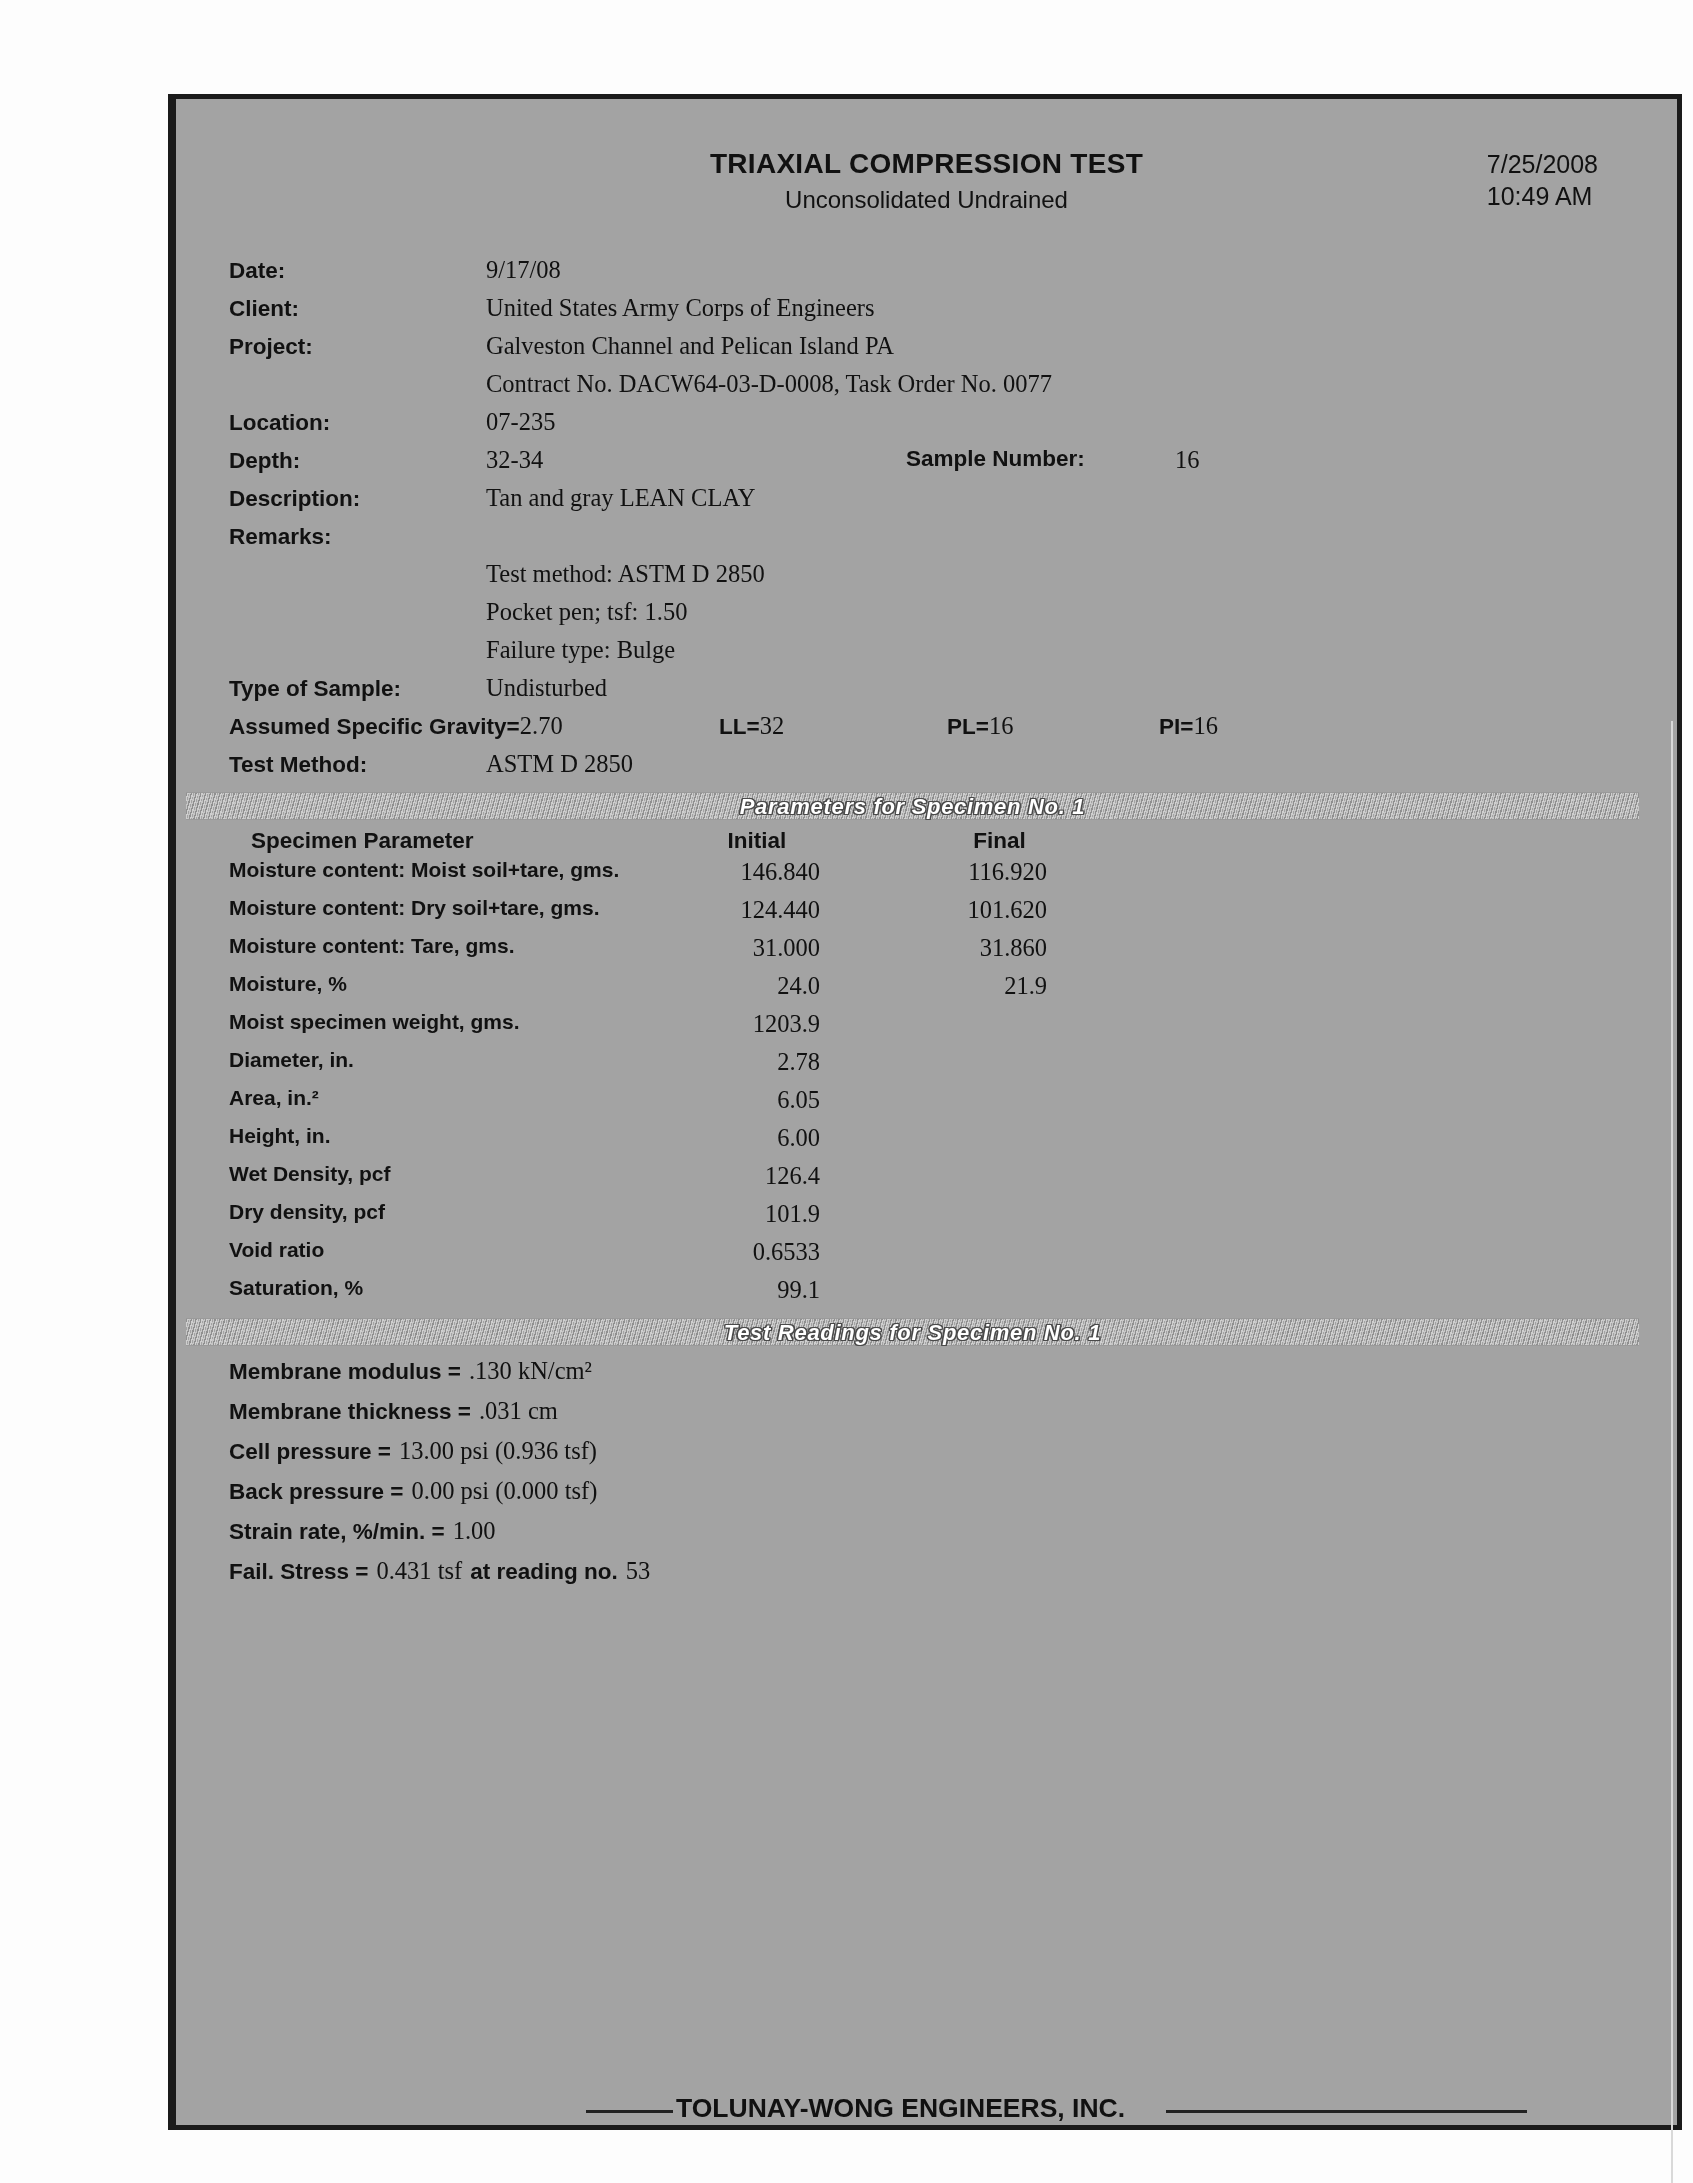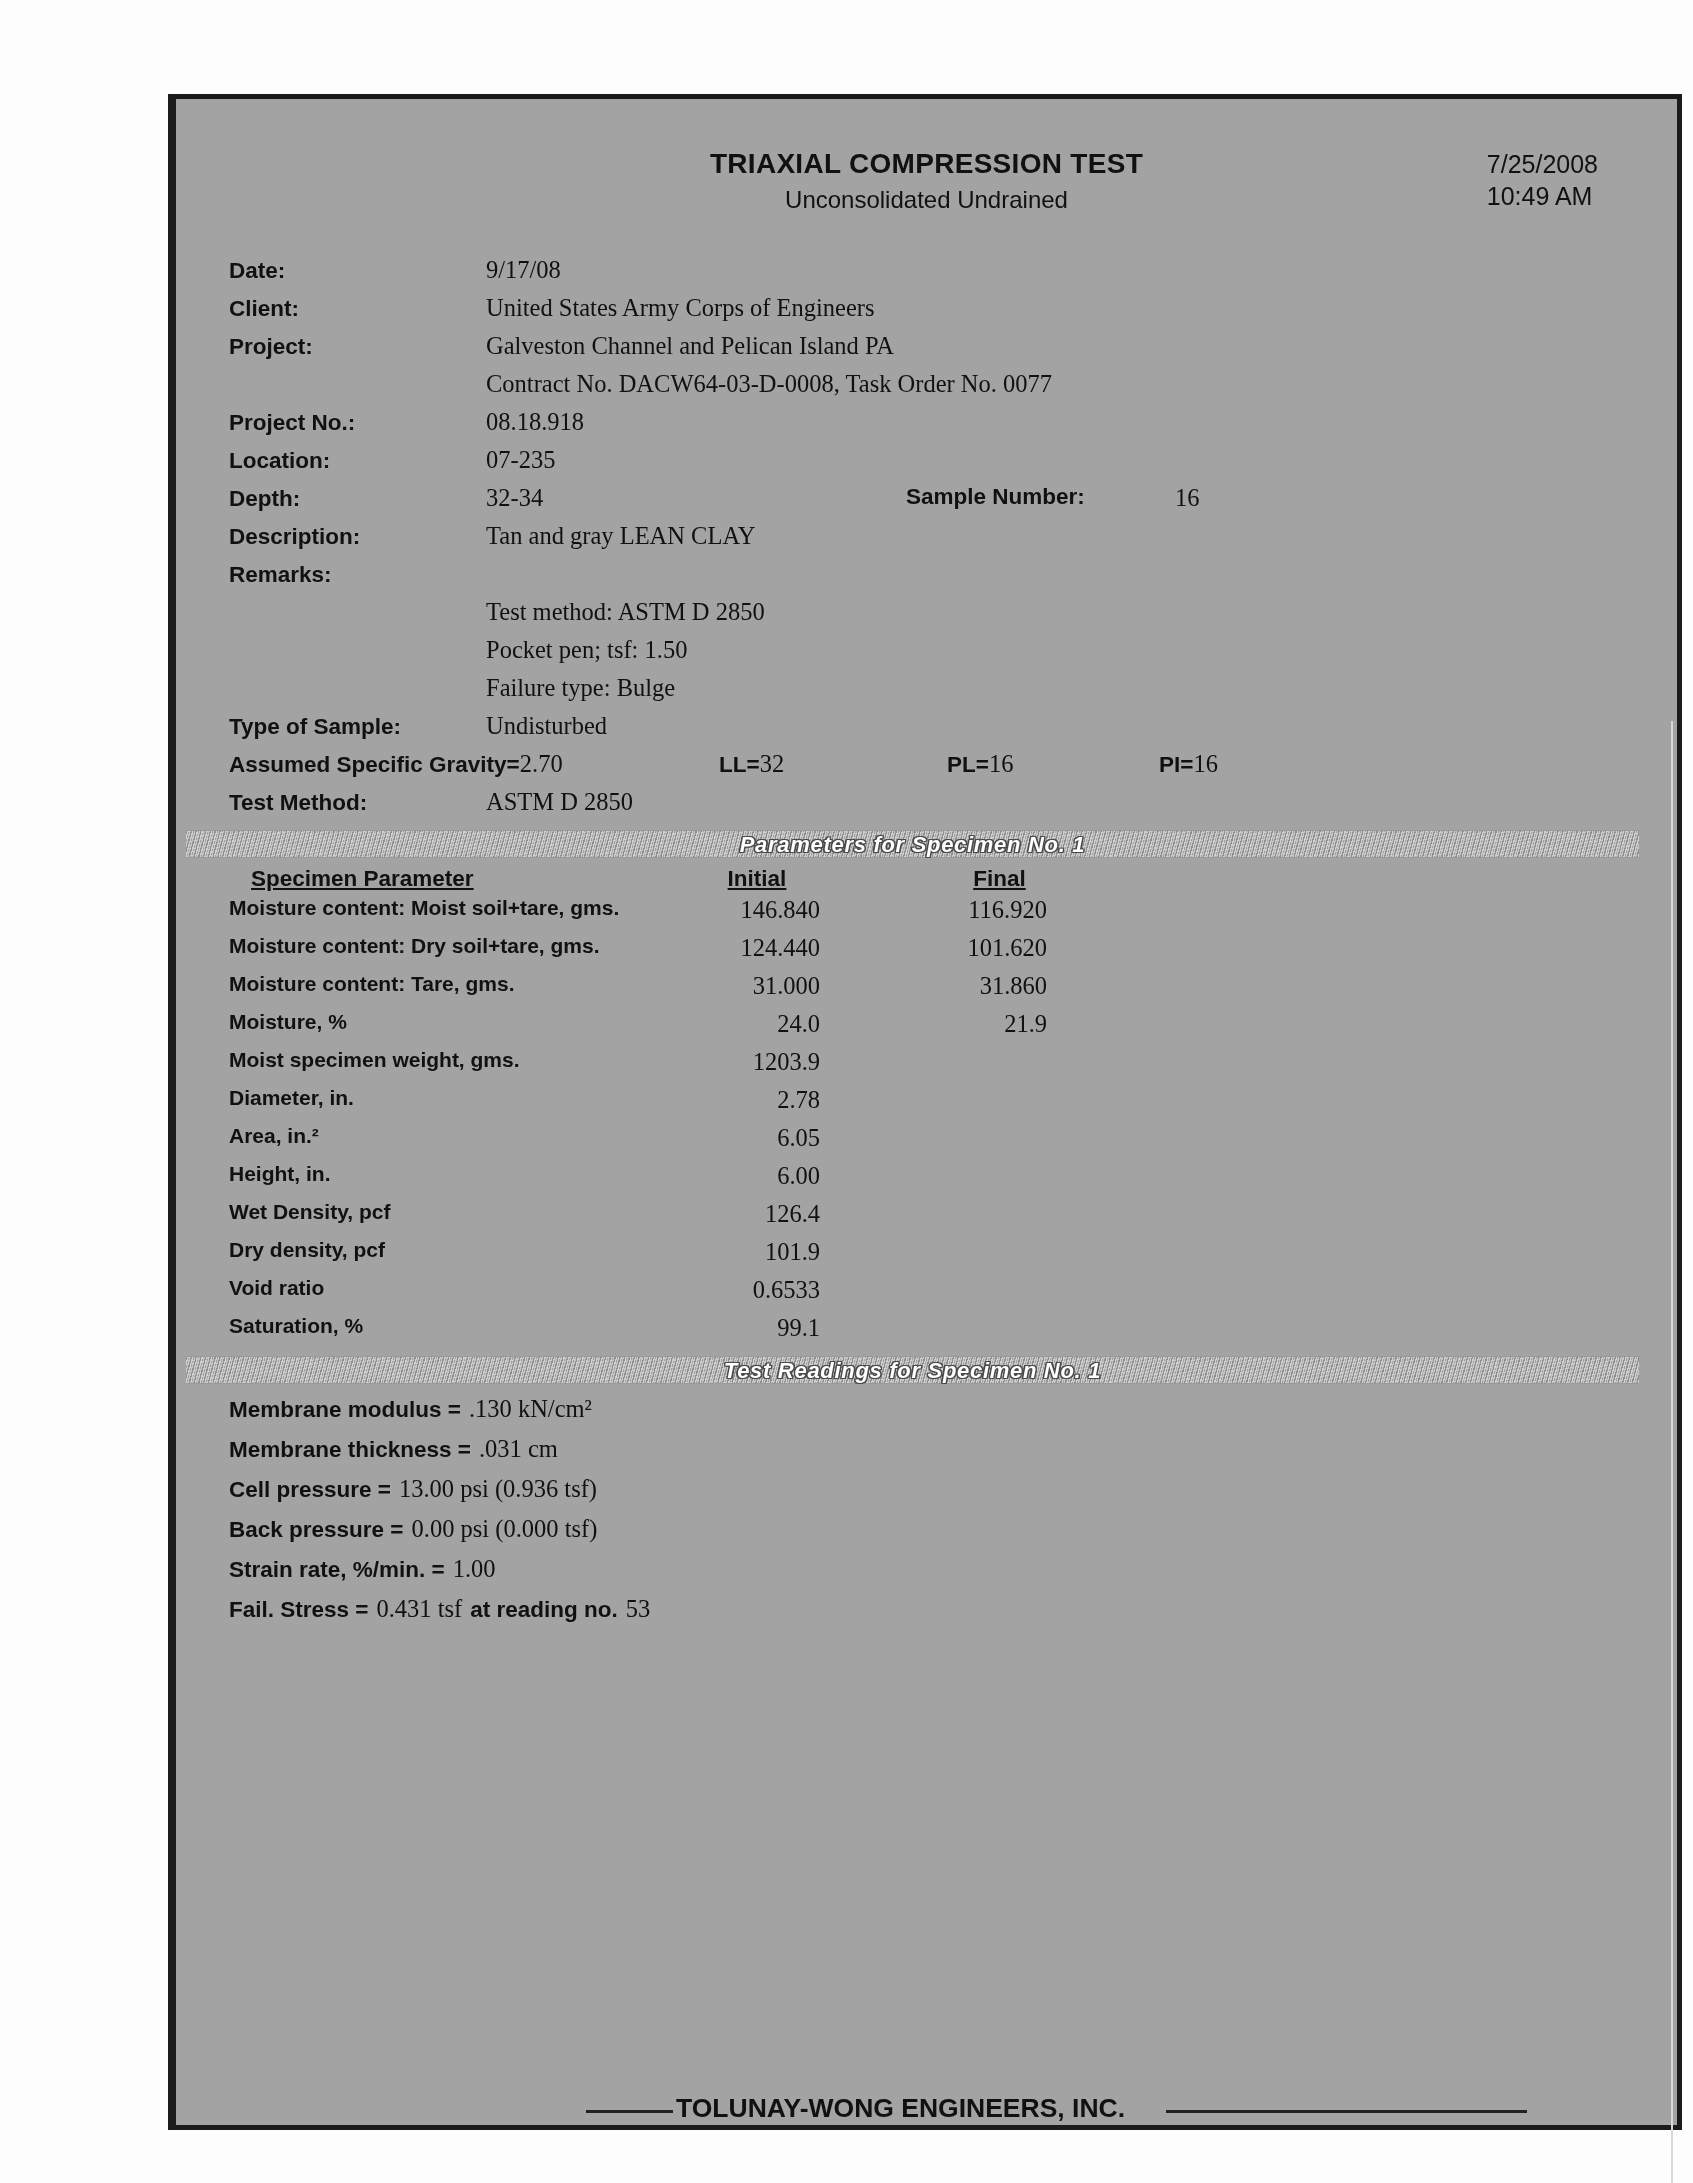--- a/index.html
+++ b/index.html
@@ -58,21 +58,21 @@
     border-top:0.7px solid #9a9a9a; border-bottom:0.7px solid #9a9a9a;
   }
   .banner span {
     font-style:italic; font-weight:bold; font-size:22px; color:#fff;
     text-shadow: 1.3px 0 0 #4a4a4a, -1.3px 0 0 #4a4a4a, 0 1.3px 0 #4a4a4a, 0 -1.3px 0 #4a4a4a,
                  1.3px 1.3px 0 #4a4a4a, -1.3px 1.3px 0 #4a4a4a, 1.3px -1.3px 0 #4a4a4a, -1.3px -1.3px 0 #4a4a4a;
     letter-spacing:0.7px;
   }
 
   
-  .thead { display:flex; margin:8px 0 0 53px; height:30px; align-items:flex-start;text-decoration:underline; }
+  .thead { display:flex; margin:8px 0 0 53px; height:30px; align-items:flex-start; }
   .thead .th { font-weight:bold; font-size:22.5px; }
   .th.param { width:465px; padding-left:22px; }
   .th.initial { width:126px; text-align:center; }
   .th.final { width:227px; text-align:center; position:relative; left:66px; }
   .tbody { margin-left:53px; }
   .trow { display:flex; height:38px; align-items:flex-start; }
   .td.param { width:465px; font-size:21px; }
   .td.initial { width:126px; text-align:right; }
   .td.final { width:227px; text-align:right; }
 
@@ -125,25 +125,20 @@
         <span class="lbl extra-lbl"></span>
         <span class="val extra-val"></span>
       </div>
 
       <div class="info-row">
         <span class="lbl main"></span><span class="val">Contract No. DACW64-03-D-0008, Task Order No. 0077</span>
         <span class="lbl extra-lbl"></span>
         <span class="val extra-val"></span>
       </div>
 
-      <div class="info-row">
-        <span class="lbl main">Project No.:</span><span class="val">08.18.918</span>
-        <span class="lbl extra-lbl"></span>
-        <span class="val extra-val"></span>
-      </div>
 
       <div class="info-row">
         <span class="lbl main">Location:</span><span class="val">07-235</span>
         <span class="lbl extra-lbl"></span>
         <span class="val extra-val"></span>
       </div>
 
       <div class="info-row">
         <span class="lbl main">Depth:</span><span class="val">32-34</span>
         <span class="lbl extra-lbl">Sample Number:</span>

